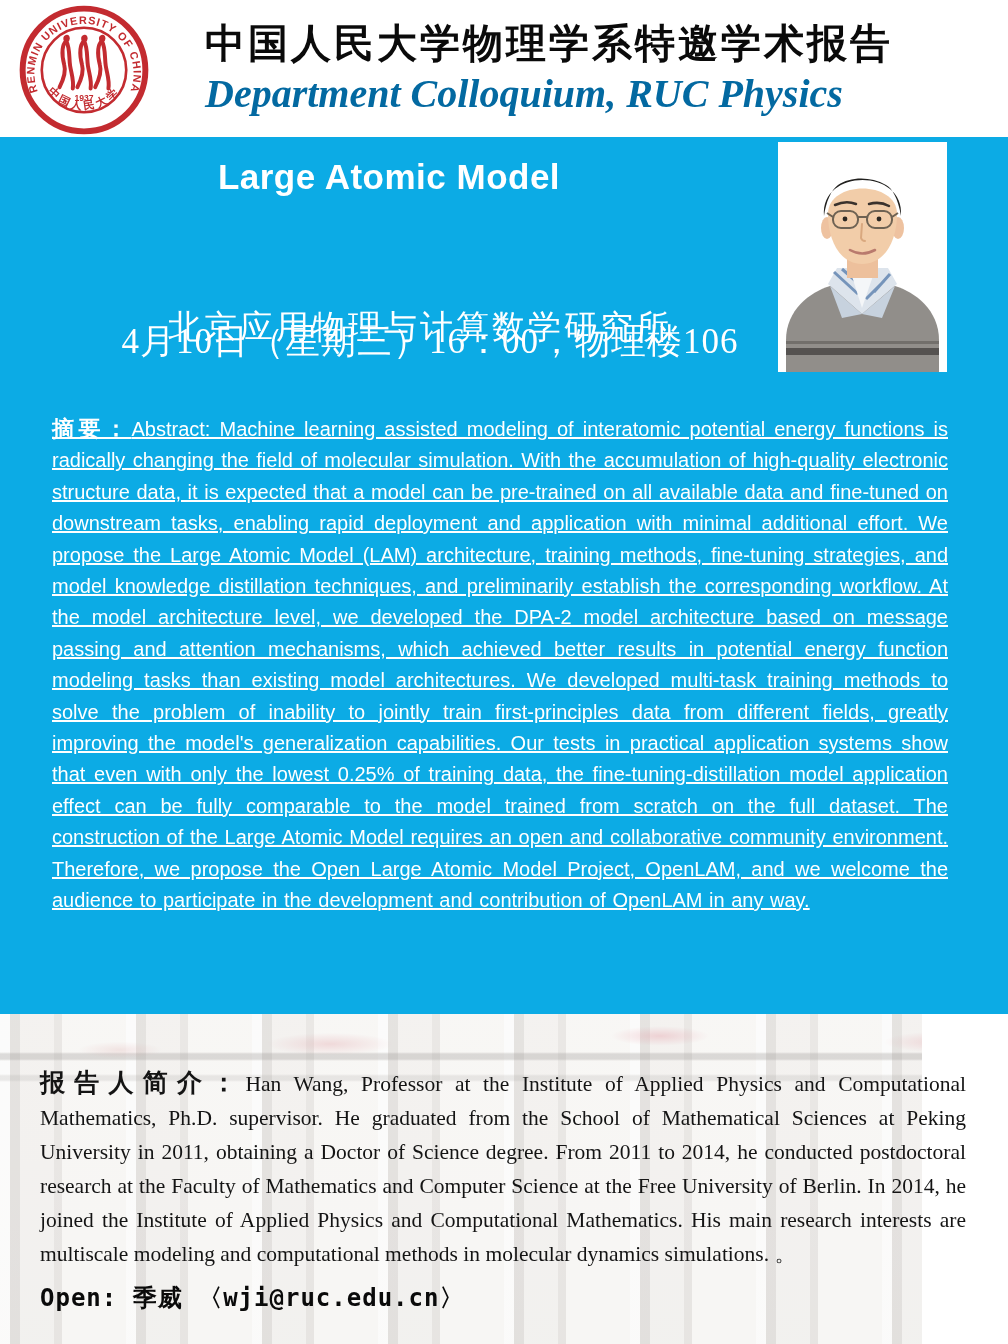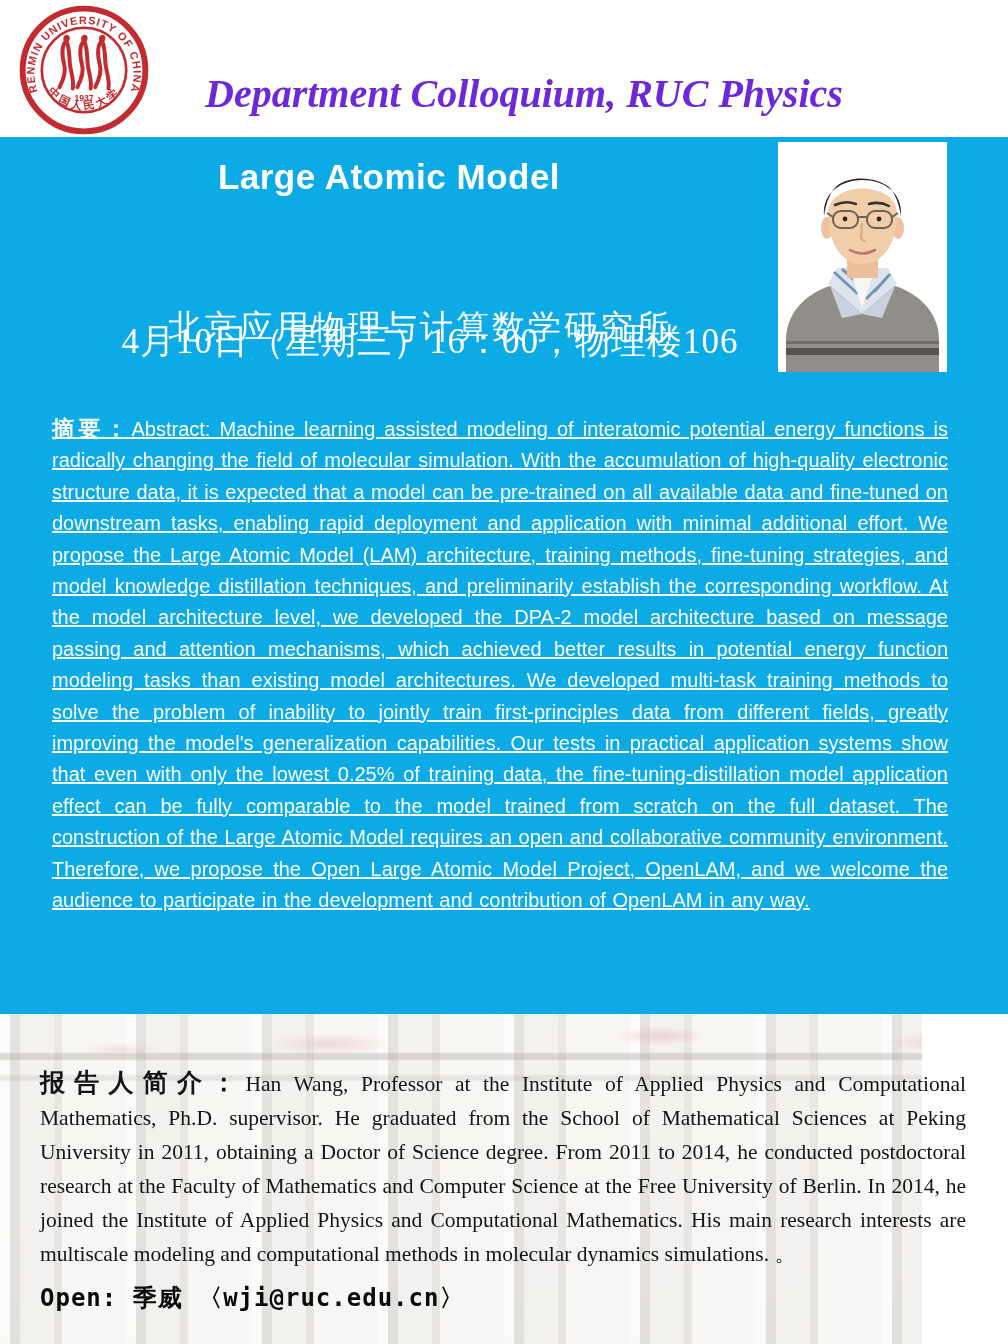--- a/index.html
+++ b/index.html
@@ -11,21 +11,21 @@
   .header{position:absolute;top:0;left:0;width:1008px;height:137px;background:#ffffff;}
   .logo{position:absolute;left:18px;top:4px;width:132px;height:132px;}
   .title-zh{
     position:absolute;left:205px;top:16px;width:780px;
     font-family:"Liberation Serif",serif;font-weight:bold;
     font-size:40px;color:#0a0a0a;letter-spacing:3px;white-space:nowrap;
   }
   .title-en{
     position:absolute;left:205px;top:70px;width:780px;
     font-family:"Liberation Serif",serif;font-style:italic;font-weight:bold;
-    font-size:40px;color:#6d28d9;white-space:nowrap;
+    font-size:40px;color:#0369a1;white-space:nowrap;
   }
   
   .blue-band{position:absolute;top:137px;left:0;width:1008px;height:877px;background:#0cabe5;}
   .talk-title{
     position:absolute;top:20px;left:0;width:778px;text-align:center;
     color:#ffffff;font-weight:bold;font-size:35px;letter-spacing:0.5px;
   }
   .speaker{
     position:absolute;top:92px;left:0;width:840px;text-align:center;
     color:#ffffff;font-size:30px;font-family:"Liberation Serif",serif;letter-spacing:6px;
@@ -106,20 +106,21 @@
           <path d="M0,-36 C6,-26 4,-10 6,2 C8,14 12,24 10,36"></path>
           <path d="M0,-36 C-5,-43 5,-45 2,-38"></path>
         </g>
       </g>
       <text x="100" y="147" text-anchor="middle" font-size="13" font-weight="bold" fill="#c32b30" font-family="Liberation Sans, sans-serif">1937</text>
       <path id="arcBottom" d="M 38,122 A 70,70 0 0 0 162,122" fill="none"></path>
       <text font-size="17" font-weight="bold" fill="#c32b30" letter-spacing="4" font-family="Liberation Serif, serif">
         <textPath href="#arcBottom" startOffset="50%" text-anchor="middle">中国人民大学</textPath>
       </text>
     </svg>
+    <div class="title-zh">中国人民大学物理学系特邀学术报告</div>
     <div class="title-en">Department Colloquium, RUC Physics</div>
   </div>
 
   <div class="blue-band">
     <div class="talk-title">Large Atomic Model</div>
     <div class="affiliation">北京应用物理与计算数学研究所</div>
     <div class="datetime">4月10日（星期三）16：00，物理楼106</div>
 
     <svg class="photo" viewBox="0 0 169 230" aria-hidden="true">
       <rect x="0" y="0" width="169" height="230" fill="#ffffff"></rect>

